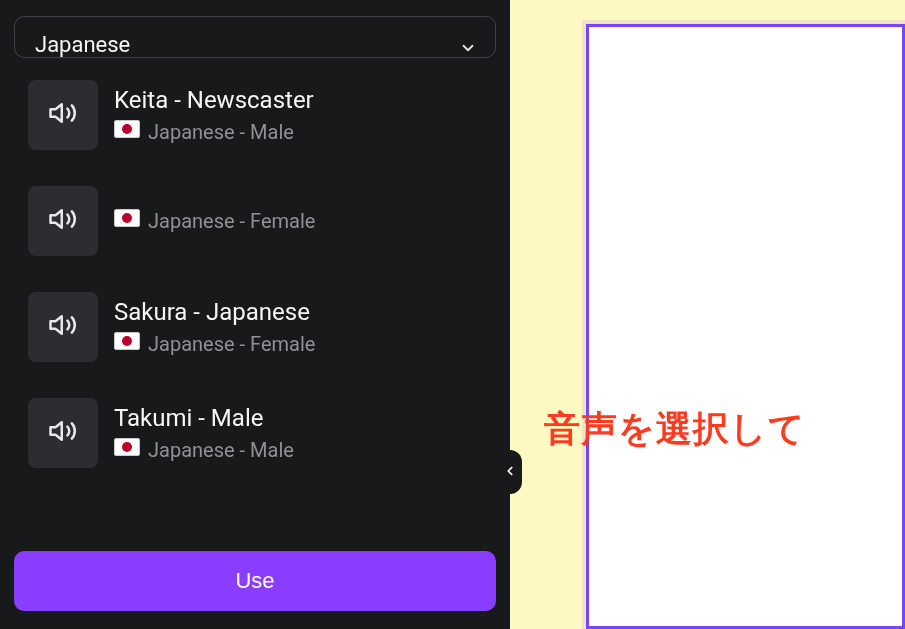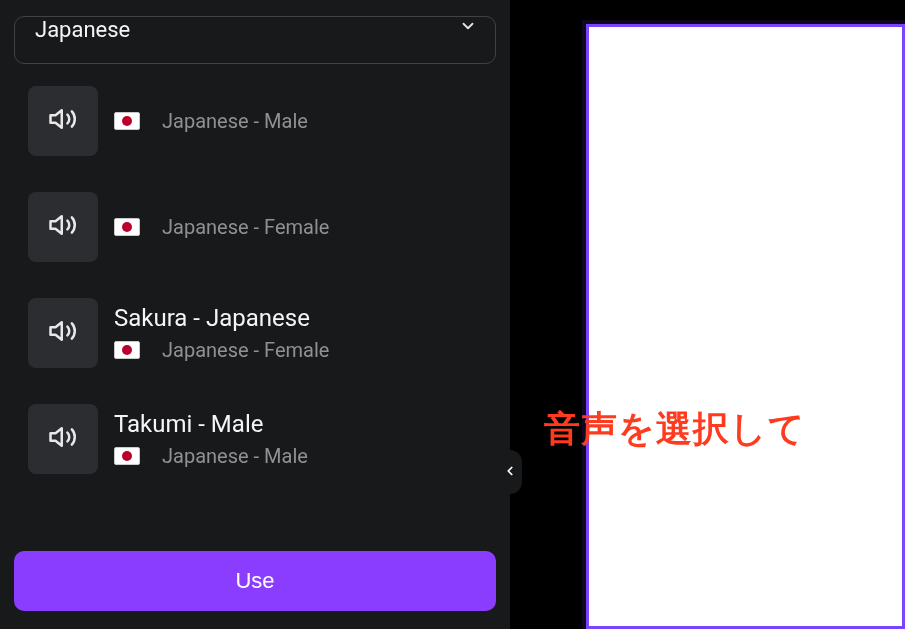--- a/index.html
+++ b/index.html
@@ -15,26 +15,26 @@
     position: relative;
   }
 
   .filters {
     display: flex;
     gap: 12px;
     padding: 16px 14px 22px 14px;
   }
   .dropdown {
     flex: 1;
-    height: 48px;
+    height: 42px;
     border: 1px solid #3f4246;
     border-radius: 10px;
     background: transparent;
     display: flex;
-    align-items: flex-start;
+    align-items: flex-end;
     justify-content: space-between;
     padding: 0 18px 0 20px;
     cursor: pointer;
   }
   .dropdown-label {
     color: #f5f5f6;
     font-size: 22px;
     font-weight: 400;
   }
   .chevron {
@@ -72,22 +72,22 @@
     flex-direction: column;
     gap: 6px;
   }
   .voice-name {
     color: #f5f5f6;
     font-size: 24px;
     font-weight: 400;
   }
   .voice-sub {
     display: flex;
-    align-items: center;
-    gap: 22px;
+    align-items: flex-start;
+    gap: 8px;
   }
   .flag {
     width: 26px;
     height: 18px;
     background: #fff;
     border: 1px solid #c9c9c9;
     border-radius: 2px;
     position: relative;
     flex-shrink: 0;
   }
@@ -133,21 +133,21 @@
     align-items: center;
     justify-content: center;
     cursor: pointer;
     z-index: 2;
   }
   .collapse-tab svg { stroke: #fff; }
 
   .canvas {
     flex: 1;
     position: relative;
-    background: #000000;
+    background: #fef9c3;
     padding-left: 11px;
   }
   .canvas-slide {
     position: absolute;
     left: 76px;
     top: 24px;
     right: 0;
     bottom: 0;
     border: 3px solid #7a44ff;
     box-shadow: 0 0 0 4px rgba(122,68,255,0.12);
@@ -187,20 +187,21 @@
       <div class="play-tile">
         <span>
           <svg width="30" height="30" viewBox="0 0 24 24" fill="none" stroke="#e8e8ea" stroke-width="2" stroke-linecap="round" stroke-linejoin="round">
               <polygon points="11 5 6 9 2 9 2 15 6 15 11 19 11 5"></polygon>
               <path d="M15.54 8.46a5 5 0 0 1 0 7.07"></path>
               <path d="M19.07 5.93a9 9 0 0 1 0 12.14"></path>
             </svg>
         </span>
       </div>
       <div class="voice-meta">
+        <div class="voice-name">Keita - Newscaster</div>
         <div class="voice-sub">
           <span class="flag"></span>
           <span class="voice-desc">Japanese - Male</span>
         </div>
       </div>
     </div>
 
     <div class="voice-item">
       <div class="play-tile">
         <span>

